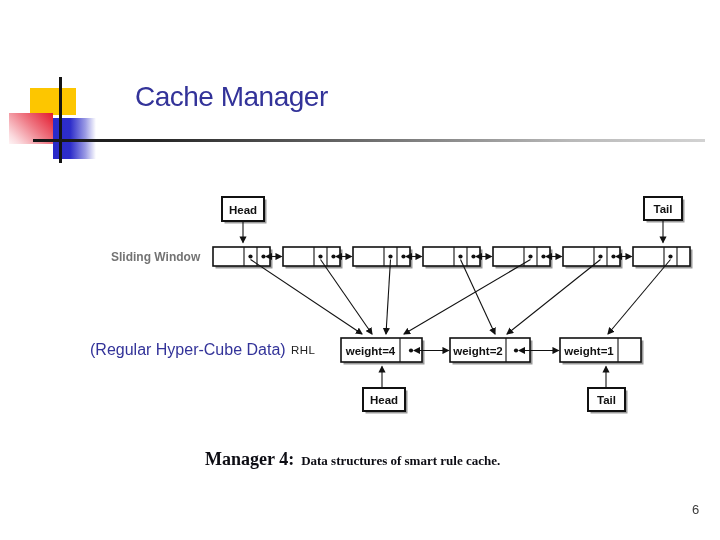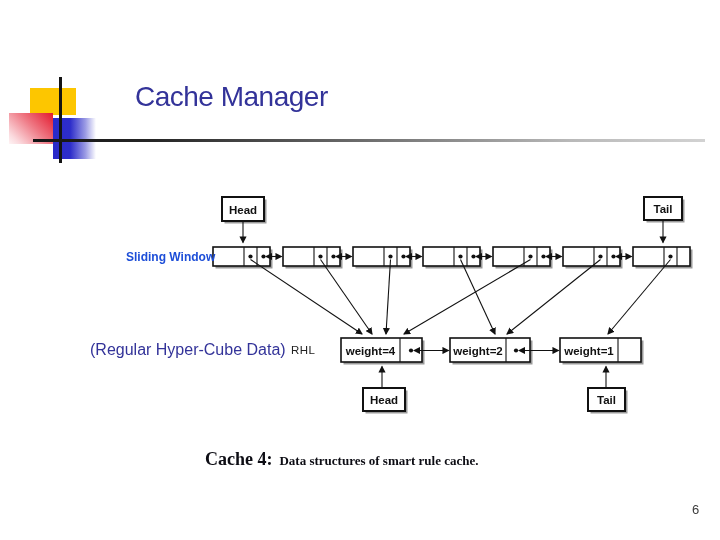--- a/index.html
+++ b/index.html
@@ -23,21 +23,21 @@
     background:linear-gradient(225deg,#e3192d 0%,#ef7a86 45%,#fbdade 85%,#fef4f5 100%);}
   .deco-blue{left:53px;top:118px;width:43px;height:41px;
     background:linear-gradient(90deg,#2a2ac9 0%,#2d2dca 40%,#9a9ae4 75%,#ffffff 100%);}
   .deco-vline{left:59px;top:77px;width:3px;height:86px;background:#141414;}
   .title-rule{
     left:33px;top:139px;width:672px;height:3px;
     background:linear-gradient(to right,#141414 0%,#262626 18%,#6f6f6f 50%,#b9b9b9 80%,#d2d2d2 100%);
   }
   
   .sliding-window-label{
-    left:126px;top:250px;font-size:12px;font-weight:bold;color:#1d4ed8;white-space:nowrap;
+    left:111px;top:250px;font-size:12px;font-weight:bold;color:#737373;white-space:nowrap;
   }
   .rhl-abbr{left:291px;top:344px;font-size:11.5px;color:#222;letter-spacing:0.4px;}
   .rhl-full{left:90px;top:341px;font-size:16px;color:var(--title-color);white-space:nowrap;}
   
   .caption{
     left:205px;top:449px;font-family:"Liberation Serif",serif;font-weight:bold;
     color:#0d0d14;white-space:nowrap;
   }
   .caption .cap-prefix{font-size:18px;margin-right:7px;}
   .caption .cap-text{font-size:13px;}
@@ -177,16 +177,16 @@
     </g>
     <line x1="382" y1="387" x2="382" y2="366.5" stroke="#111111" stroke-width="1.1" marker-end="url(#ah)"></line>
     <line x1="606" y1="387" x2="606" y2="366.5" stroke="#111111" stroke-width="1.1" marker-end="url(#ah)"></line>
   </svg>
 
 <div class="abs sliding-window-label">Sliding Window</div>
 <div class="abs rhl-full">(Regular Hyper-Cube Data)</div>
 <div class="abs rhl-abbr">RHL</div>
 
 <div class="abs caption">
-  <span class="cap-prefix">Cache 4:</span><span class="cap-text">Data structures of smart rule cache.</span>
+  <span class="cap-prefix">Manager 4:</span><span class="cap-text">Data structures of smart rule cache.</span>
 </div>
 
 <div class="abs page-number">6</div>
 
 </body></html>

